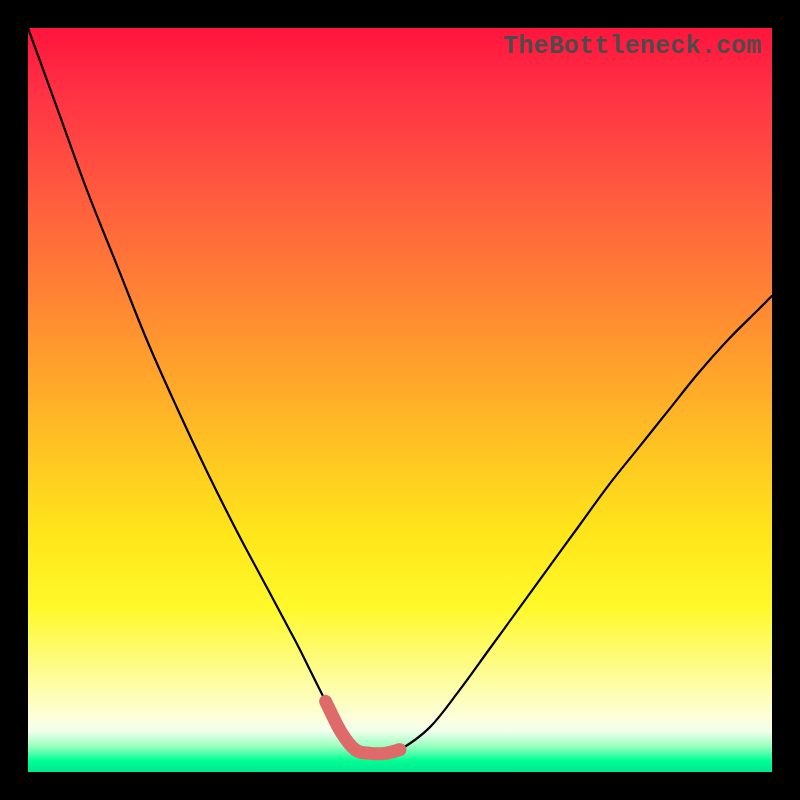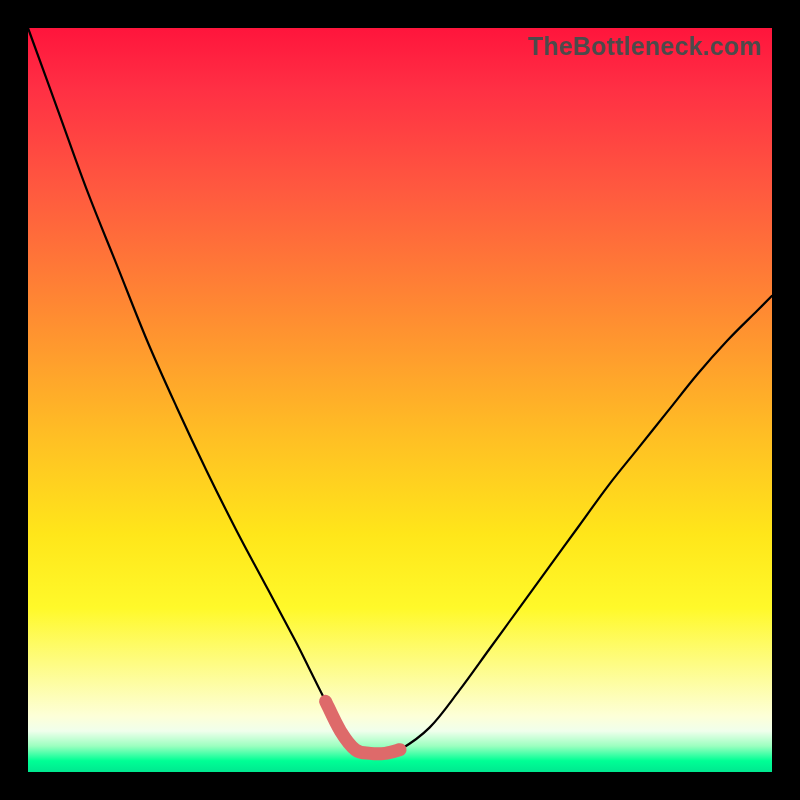--- a/index.html
+++ b/index.html
@@ -34,20 +34,21 @@
   }
   .watermark {
     position: absolute;
     top: 4px;
     right: 10px;
     color: #4b4b4b;
     font-size: 25px;
     font-weight: 600;
     letter-spacing: 0.2px;
     user-select: none;
+    font-family: Liberation Mono, monospace;
   }
   svg.plot {
     position: absolute;
     left: 0;
     top: 0;
     width: 744px;
     height: 744px;
     overflow: visible;
   }
 </style>

